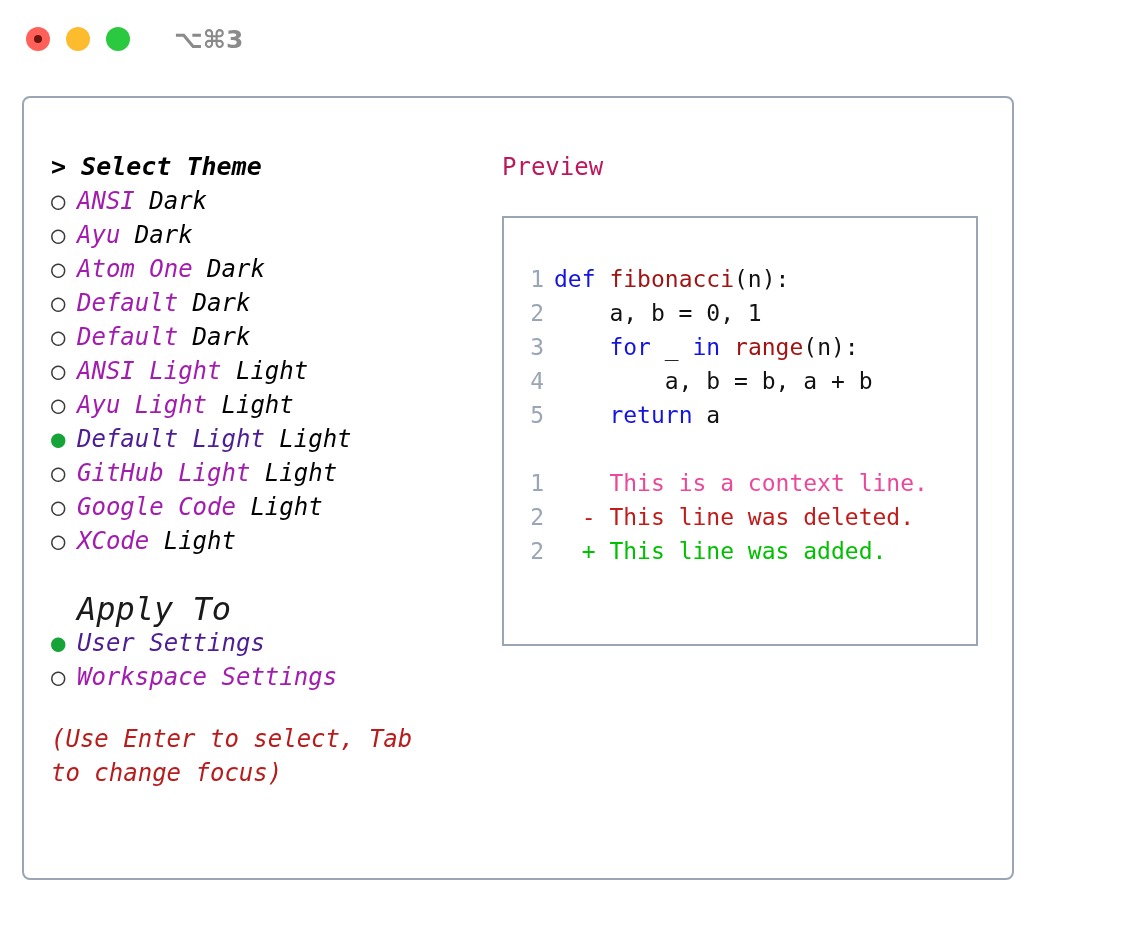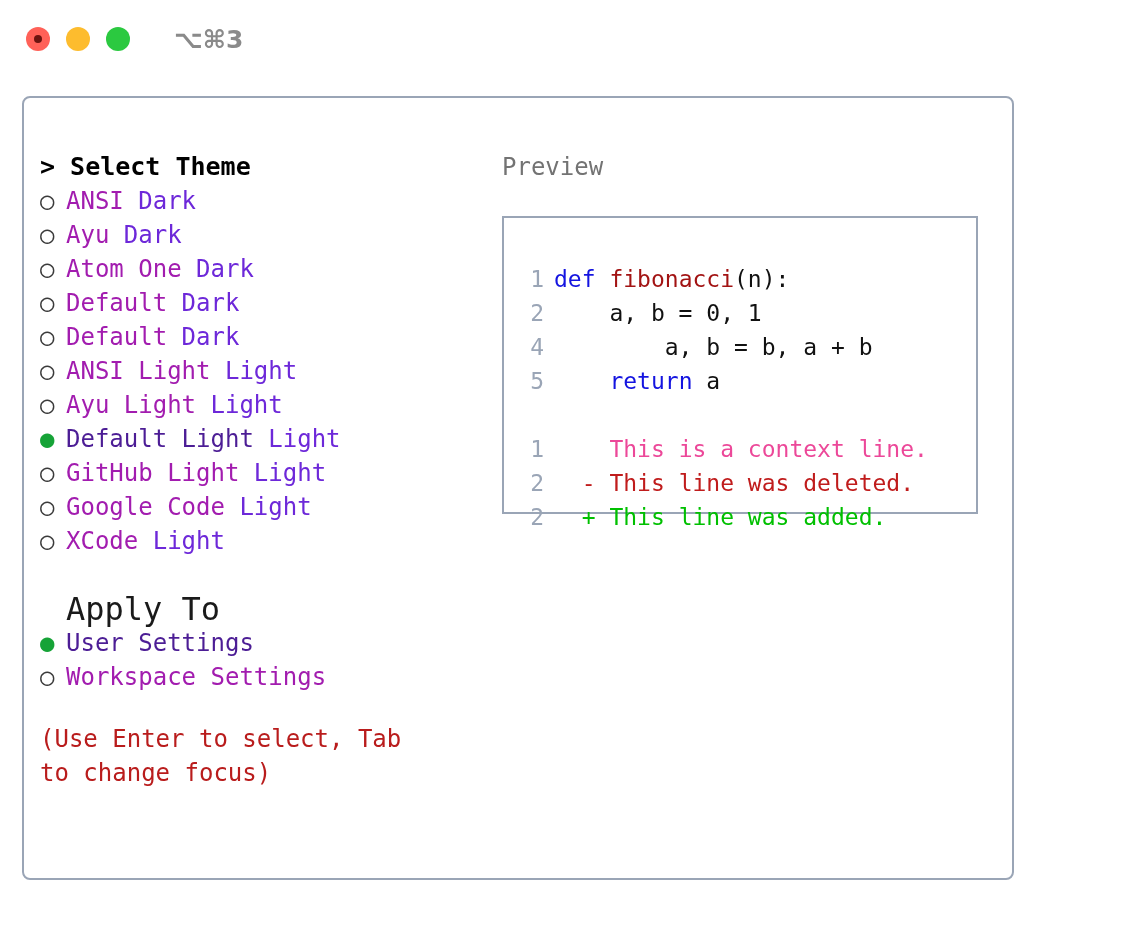--- a/index.html
+++ b/index.html
@@ -90,23 +90,24 @@
     position: absolute;
     left: 0;
     top: 0;
     right: 0;
     bottom: 0;
   }
 
   
   .left-col {
     position: absolute;
-    left: 16px;
+    left: 27px;
     top: 52px;
     width: 470px;
+    font-style: italic;
   }
 
   .head-row {
     font-size: 25px;
     font-weight: bold;
     color: #000000;
     line-height: 34px;
     height: 34px;
     white-space: pre;
   }
@@ -125,21 +126,21 @@
   }
   .marker {
     display: inline-block;
     width: 26px;
     color: #3a3a3a;
   }
   .row.selected .marker { color: #16a337; }
   .row.selected .label  { color: #4c1d95; }
   .label { color: #a21caf; }
   .tag {
-    color: #6d28d9;
+    color: #000000;
   }
 
   .section-gap { height: 34px; }
 
   .subhead {
     height: 34px;
     line-height: 34px;
     font-size: 32px;
     color: #1a1a1a;
     white-space: pre;
@@ -158,27 +159,27 @@
   
   .right-col {
     position: absolute;
     left: 478px;
     top: 52px;
     width: 500px;
   }
   .preview-title {
     font-size: 24px;
     line-height: 34px;
-    color: #737373;
+    color: #be185d;
     white-space: pre;
   }
   .preview-box {
     margin-top: 32px;
     width: 476px;
-    height: 298px;
+    height: 430px;
     border: 2px solid #9aa5b6;
     box-sizing: border-box;
     background: #ffffff;
     position: relative;
   }
   .code {
     position: absolute;
     left: 14px;
     top: 44px;
     right: 6px;
@@ -250,20 +251,21 @@
 
         <div class="hint">(Use Enter to select, Tab to change focus)</div>
       </div>
 
       <div class="right-col">
         <div class="preview-title">Preview</div>
         <div class="preview-box">
           <div class="code" id="code-block">
               <div class="cline"><span class="ln">1</span><span class="kw">def </span><span class="fn">fibonacci</span><span class="pl">(n):</span></div>
               <div class="cline"><span class="ln">2</span><span class="pl">    a, b = 0, 1</span></div>
+              <div class="cline"><span class="ln">3</span><span class="pl">    </span><span class="kw">for</span><span class="pl"> _ </span><span class="kw">in</span><span class="pl"> </span><span class="fn">range</span><span class="pl">(n):</span></div>
               <div class="cline"><span class="ln">4</span><span class="pl">        a, b = b, a + b</span></div>
               <div class="cline"><span class="ln">5</span><span class="pl">    </span><span class="kw">return</span><span class="pl"> a</span></div>
               <div class="blank-line"></div>
               <div class="cline"><span class="ln">1</span><span class="ctx">   </span><span class="ctx"> This is a context line.</span></div>
               <div class="cline"><span class="ln">2</span><span class="del">  -</span><span class="del"> This line was deleted.</span></div>
               <div class="cline"><span class="ln">2</span><span class="add">  +</span><span class="add"> This line was added.</span></div>
             </div>
         </div>
       </div>
 

